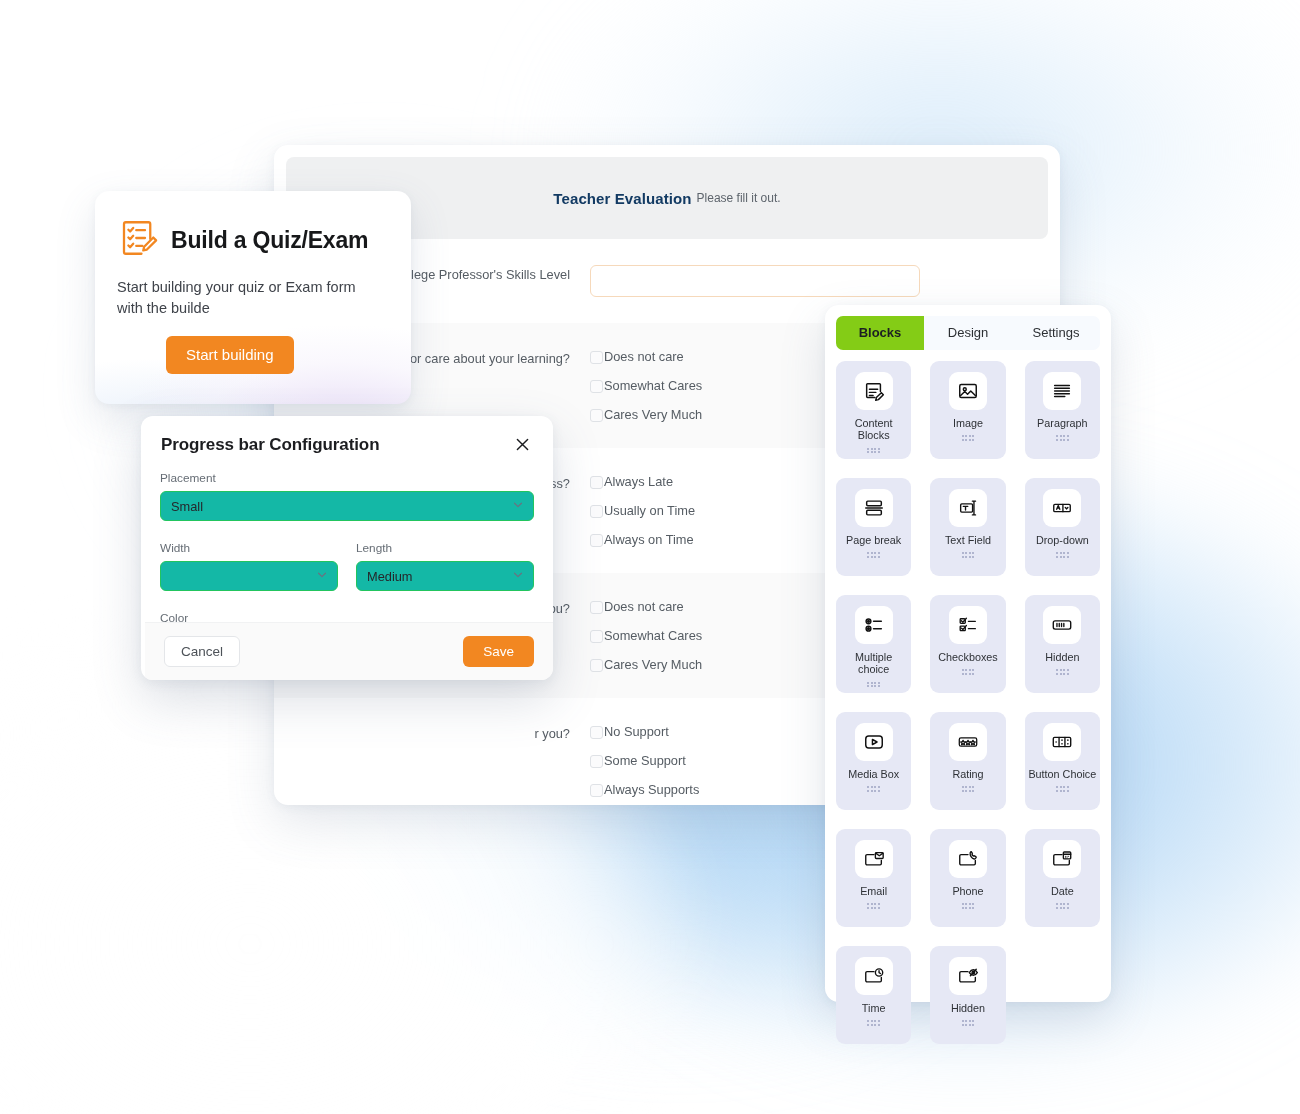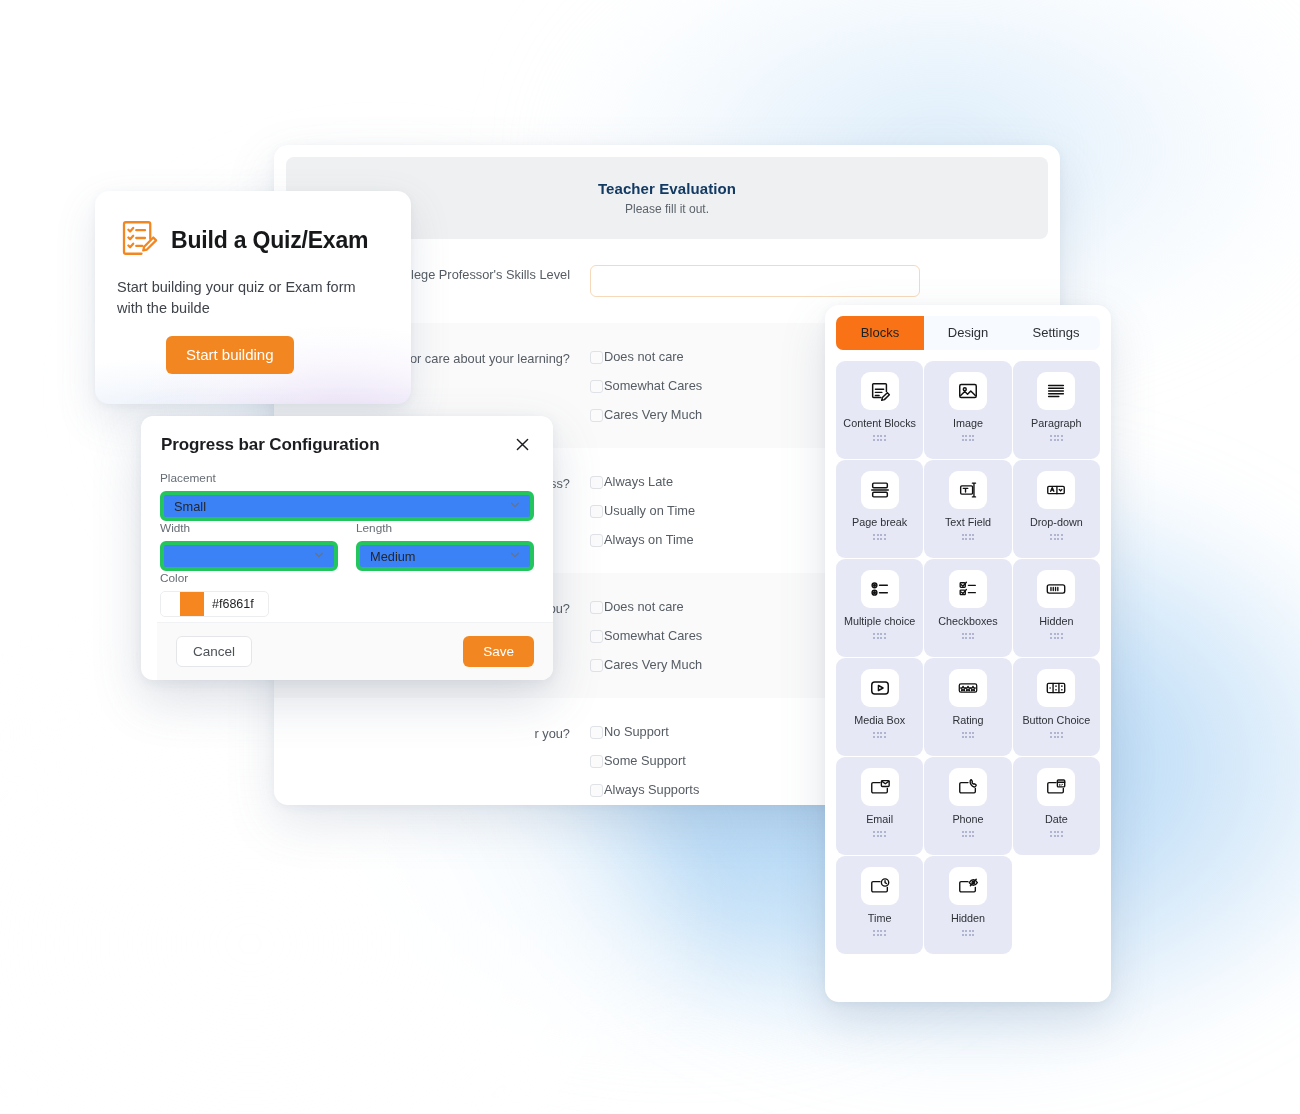--- a/index.html
+++ b/index.html
@@ -53,21 +53,21 @@
     background: #ffffff;
     border-radius: 14px;
     box-shadow: 0 18px 48px rgba(92,110,140,.17), 0 2px 10px rgba(92,110,140,.08);
     overflow: hidden;
   }
   .form-header {
     margin: 12px 12px 0 12px;
     height: 82px;
     background: #eff0f1;
     border-radius: 8px;
-    display: flex; flex-direction: column;
+    display: flex; flex-direction: row;
     align-items: center; justify-content: center;
     gap: 5px;
   }
   .form-title { font-size: 15px; font-weight: 700; color: #123a63; letter-spacing: .1px; }
   .form-sub { font-size: 12px; color: #5d646c; }
 
   .q-row {
     display: flex; align-items: flex-start;
     padding: 26px 24px 26px 0;
   }
@@ -128,39 +128,39 @@
     box-shadow: 0 20px 50px rgba(80,95,125,.2), 0 3px 12px rgba(80,95,125,.09);
     overflow: hidden;
   }
   .modal-head {
     display: flex; align-items: center; justify-content: space-between;
     padding: 18px 20px 10px 20px;
   }
   .modal-title { font-size: 17px; font-weight: 600; color: #1c1d20; letter-spacing: -.1px; }
   .close-btn { background: none; border: none; cursor: pointer; padding: 2px; line-height: 0; }
   .modal-body { padding: 6px 19px 0 19px; }
-  .frow { display: flex; gap: 18px; margin-bottom: 0; }
+  .frow { display: flex; gap: 18px; margin-bottom: 20px; }
   .fcol { flex: 1; }
   .flabel { font-size: 11.8px; color: #666d75; margin-bottom: 6px; display: block; }
   .fselect {
     position: relative; width: 100%; height: 30px;
-    border: 4px solid #22c55e; border-radius: 6px; background: #3b82f6;
+    border: 1px solid #22c55e; border-radius: 6px; background: #14b8a6;
     display: flex; align-items: center; padding: 0 10px;
     font-size: 12.8px; color: #25272b; cursor: pointer;
   }
   .fselect .chev { position: absolute; right: 9px; top: 50%; transform: translateY(-50%); }
   .color-wrap {
     display: inline-flex; align-items: center;
     border: 1px solid #ebedef; border-radius: 5px; background: #fff;
     height: 26px; padding: 0 14px 0 18px; overflow: hidden;
   }
   .swatch { width: 24px; height: 24px; background: #f6861f; margin: 0 8px 0 1px; }
   .color-val { font-size: 12.5px; color: #1d1f22; font-family: "Liberation Sans", sans-serif; }
   .modal-foot {
-    position: absolute; left: 16px; right: 0; bottom: 0;
+    position: absolute; left: 4px; right: 0; bottom: 0;
     height: 58px; background: #fafafa; border-top: 1px solid #f1f2f3;
     display: flex; align-items: center; justify-content: space-between;
     padding: 0 19px;
   }
   .btn-cancel {
     background: #fff; border: 1px solid #e4e6e9; border-radius: 6px;
     font-size: 13.5px; color: #4d5258; padding: 7px 16px; cursor: pointer;
     font-family: "Liberation Sans", sans-serif;
   }
   .btn-save {
@@ -178,23 +178,23 @@
     padding: 11px 11px 11px 11px;
   }
   .tabs {
     display: flex; background: #f7fafe; border-radius: 7px; overflow: hidden;
     margin-bottom: 11px;
   }
   .tab {
     flex: 1; text-align: center; padding: 9px 0 10px 0;
     font-size: 13px; color: #2c2f33; cursor: pointer;
   }
-  .tab.active { background: #f97316; font-weight: 400; color: #1c1f23; }
+  .tab.active { background: #84cc16; font-weight: 700; color: #1c1f23; }
   .blocks-grid {
-    display: grid; grid-template-columns: repeat(3, 1fr); gap: 1px;
+    display: grid; grid-template-columns: repeat(3, 1fr); gap: 19px;
   }
   .block {
     background: #e6e8f5; border-radius: 9px;
     height: 98px; display: flex; flex-direction: column;
     align-items: center; padding-top: 11px; cursor: grab;
   }
   .block-icon {
     width: 38px; height: 38px; background: #ffffff; border-radius: 9px;
     display: flex; align-items: center; justify-content: center;
   }

